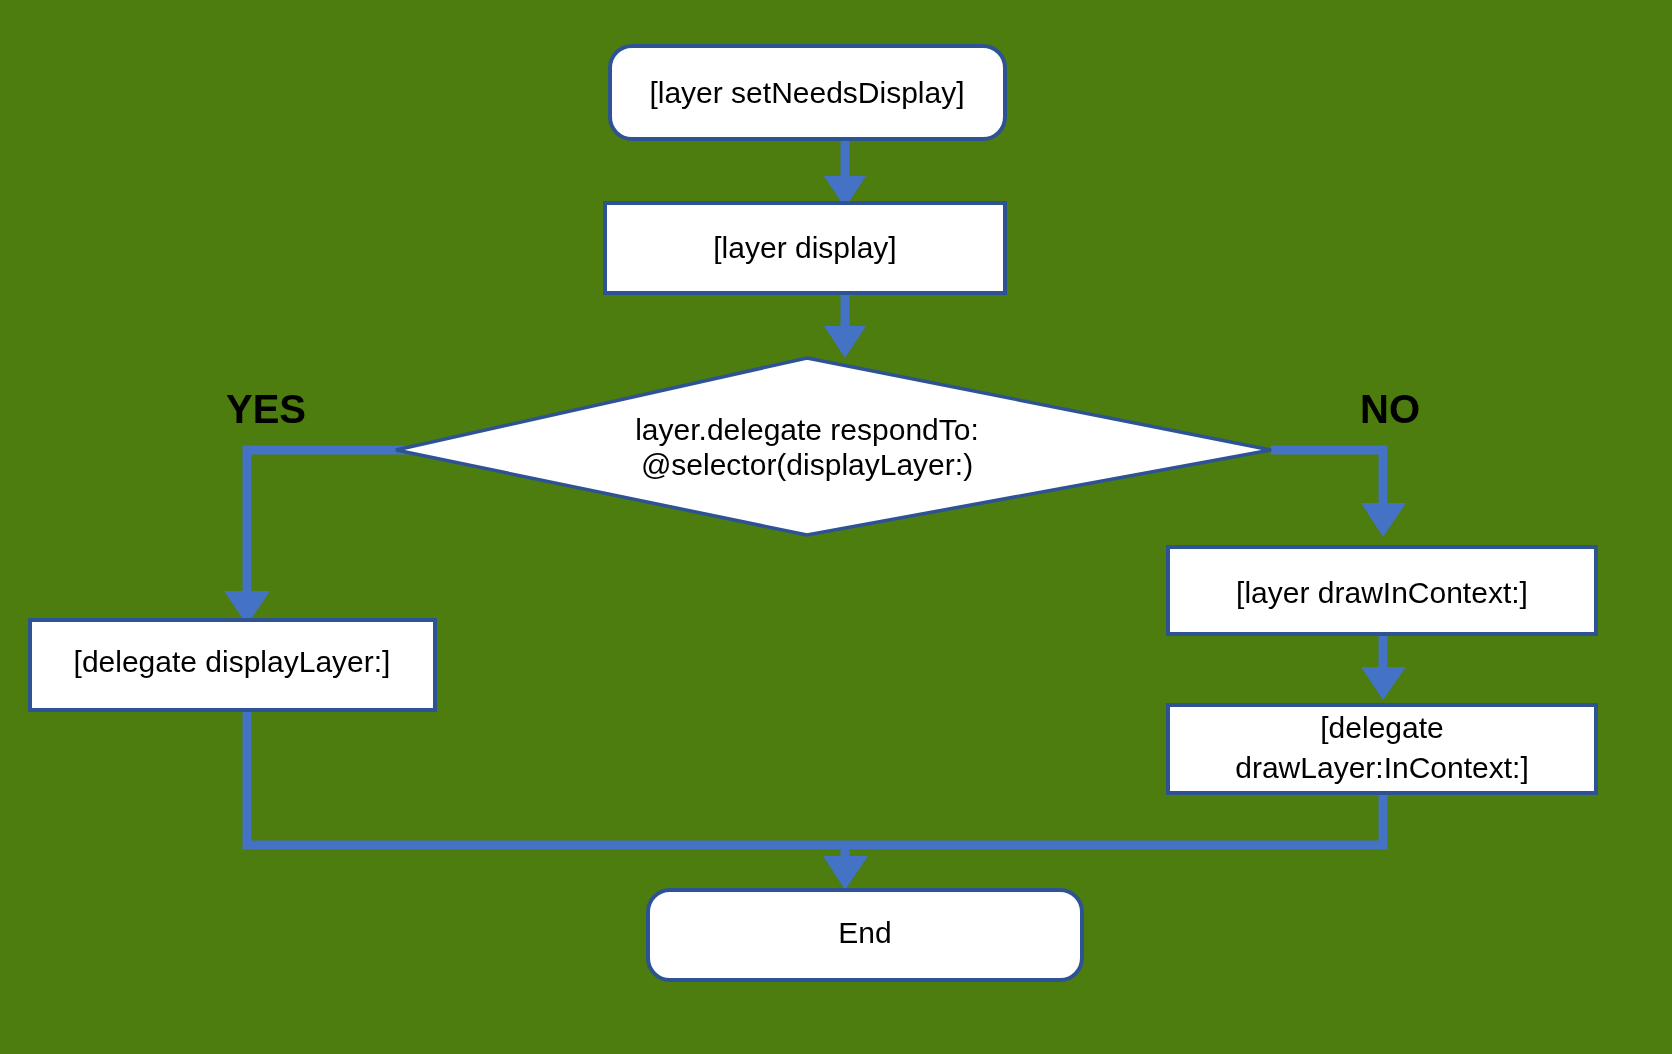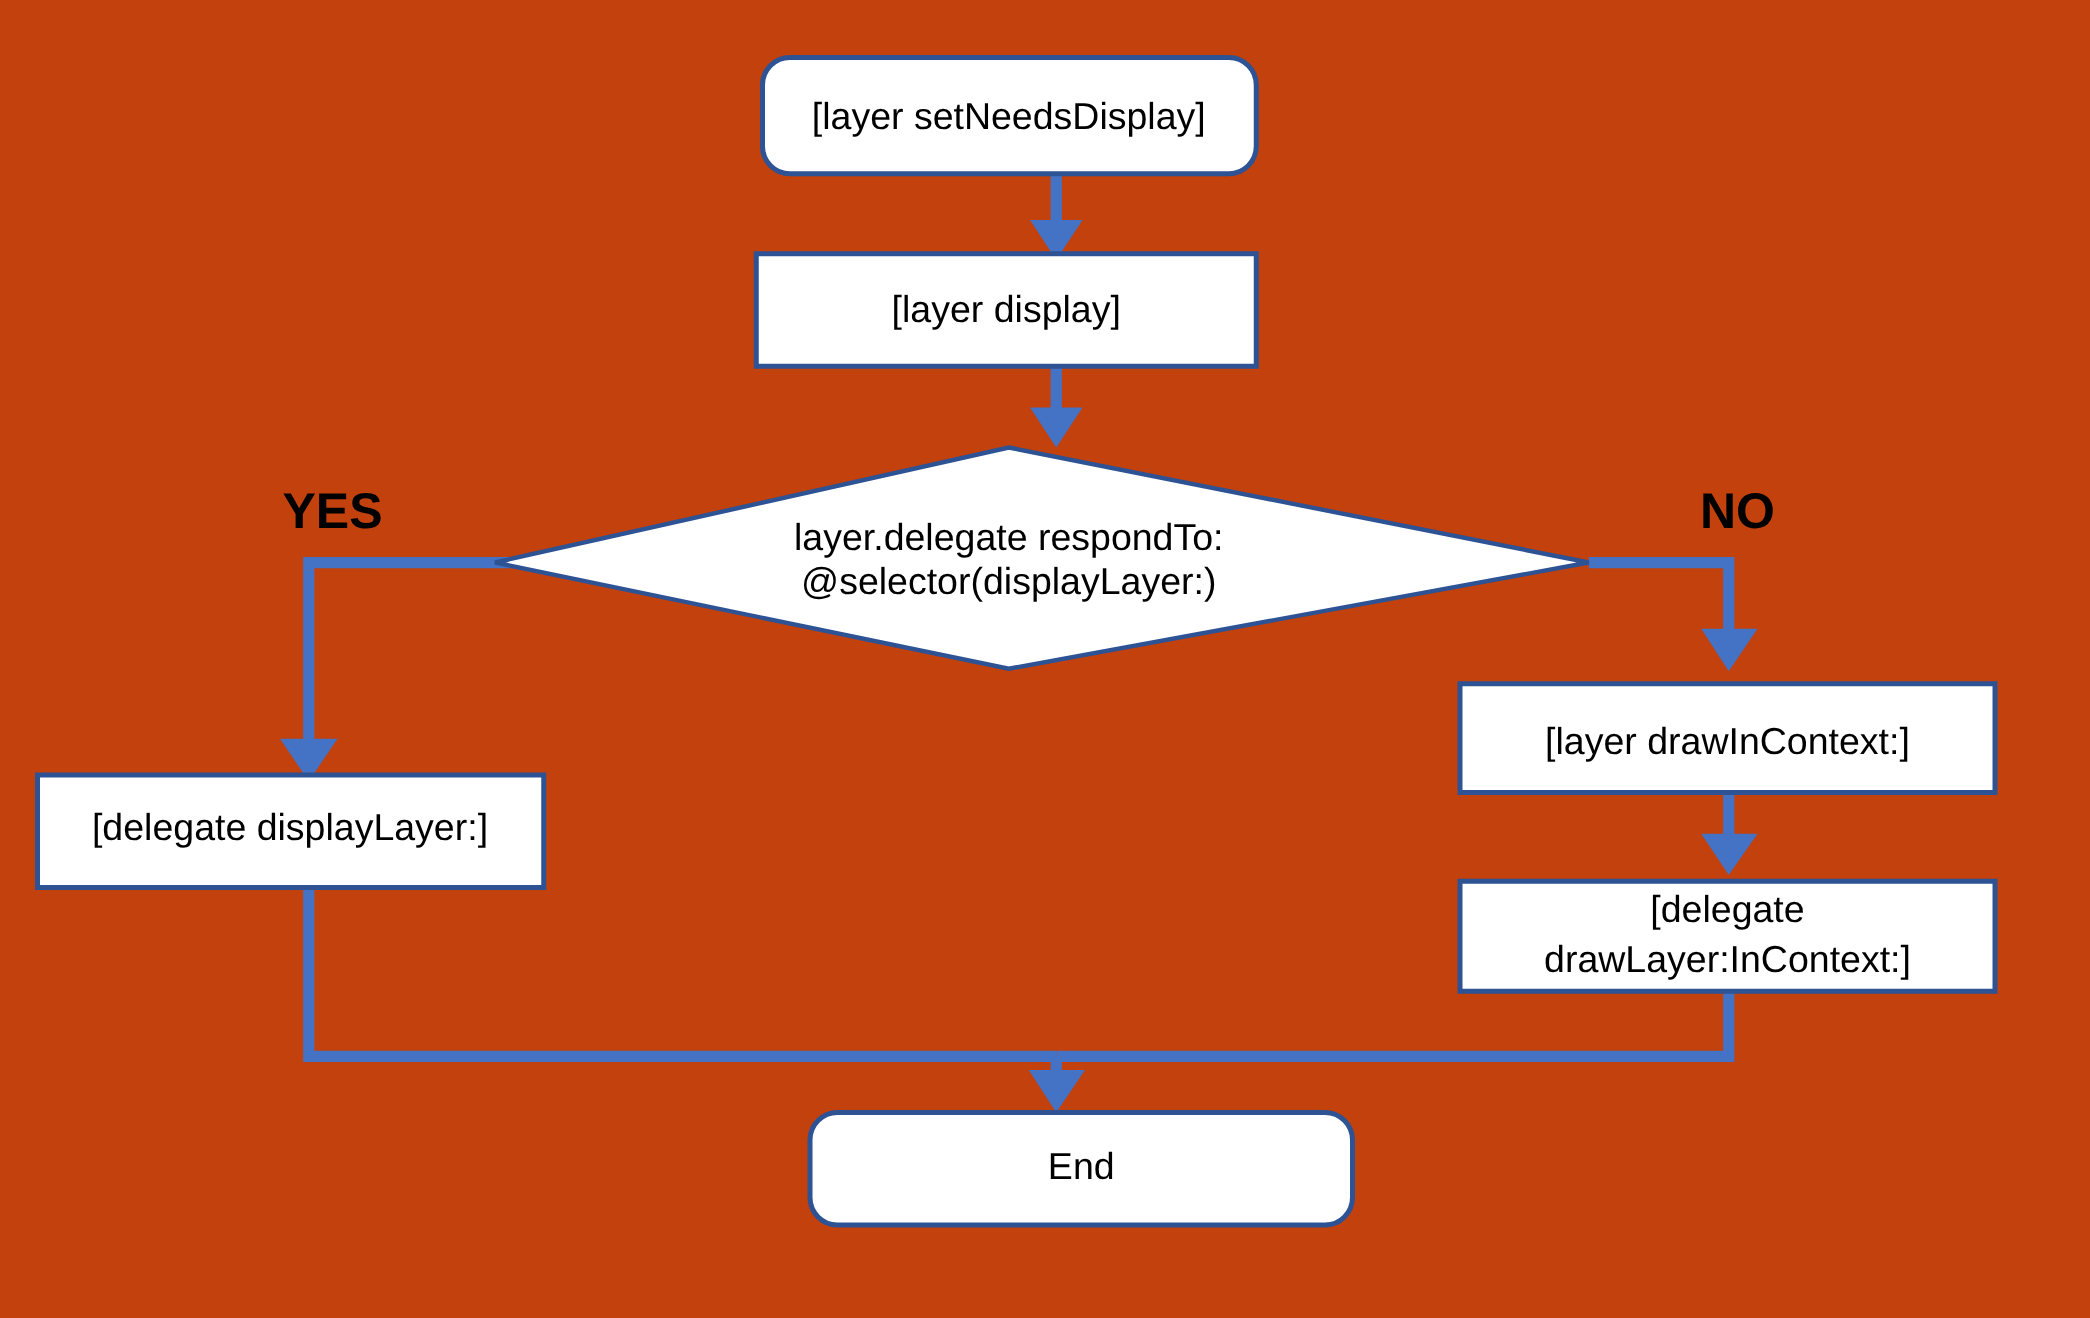--- a/index.html
+++ b/index.html
@@ -10,21 +10,21 @@
   body {
     width: 1672px;
     height: 1054px;
     font-family: "Liberation Sans", sans-serif;
     overflow: hidden;
   }
   #flowchart-root {
     position: relative;
     width: 1672px;
     height: 1054px;
-    background: #c2410c;
+    background: #4d7c0f;
   }
   svg.diagram {
     display: block;
     width: 1672px;
     height: 1054px;
   }
   .node-shape {
     fill: #ffffff;
     stroke: #2E5395;
     stroke-width: 4;

